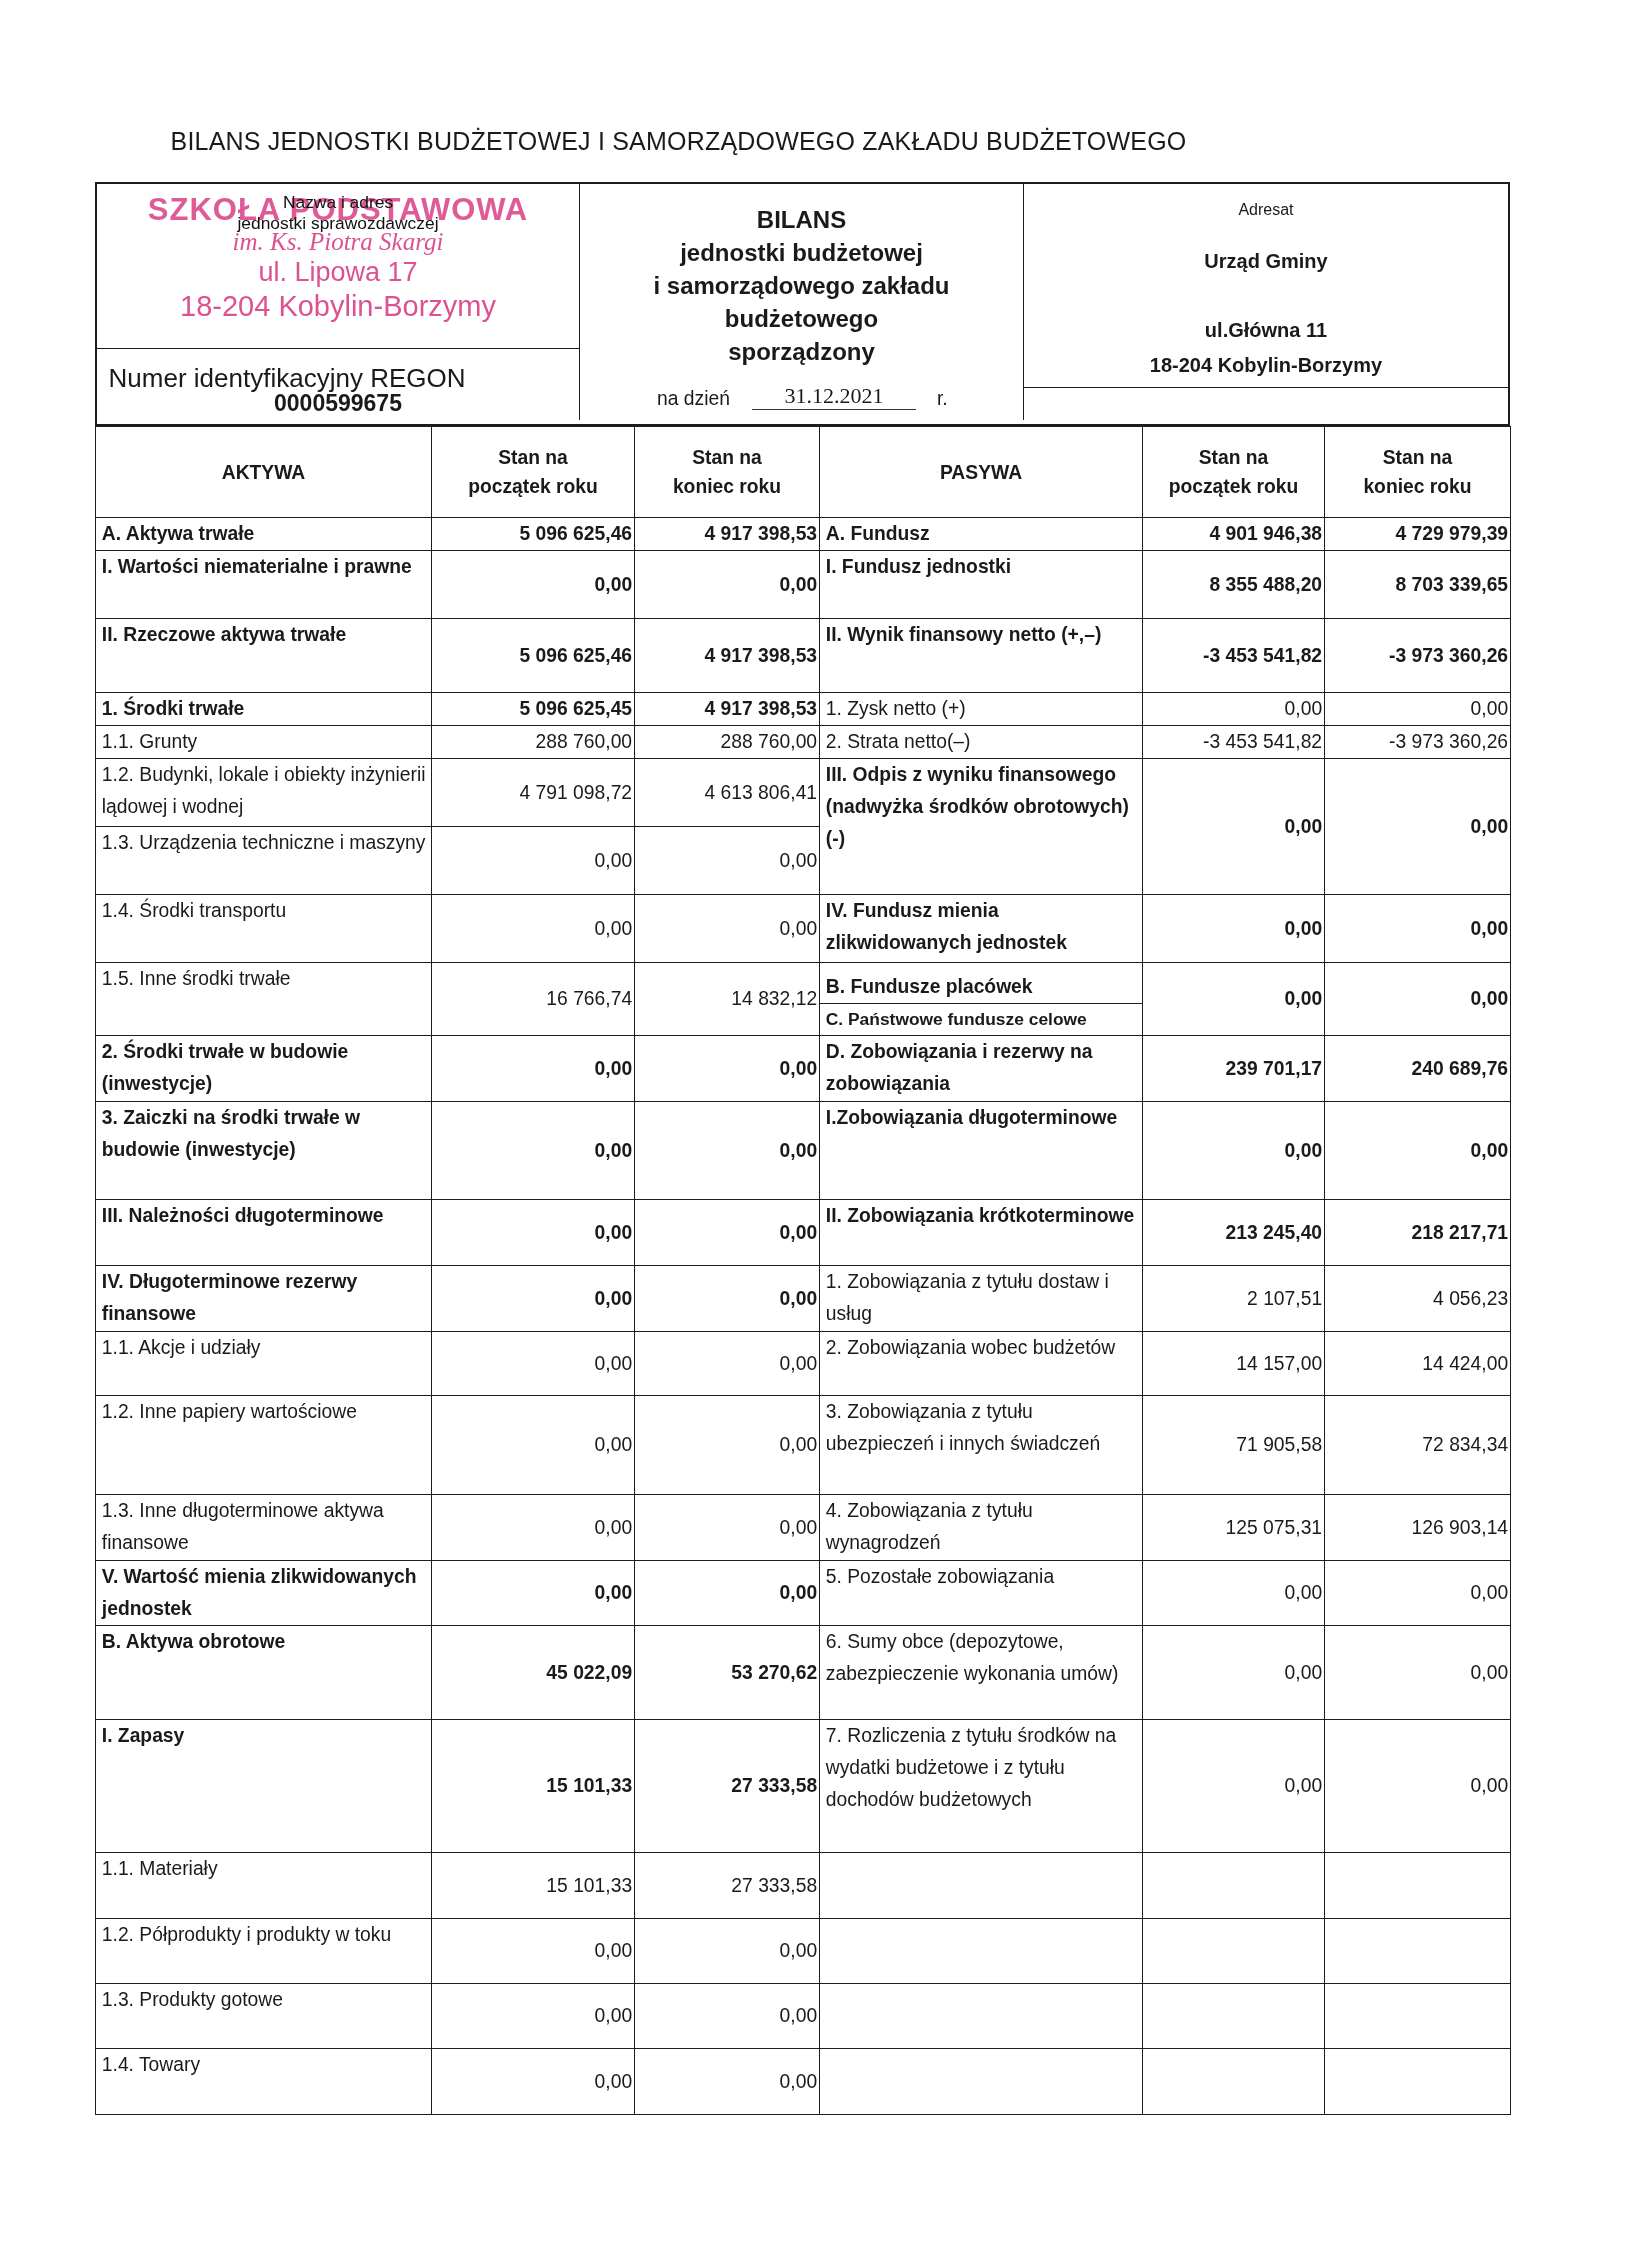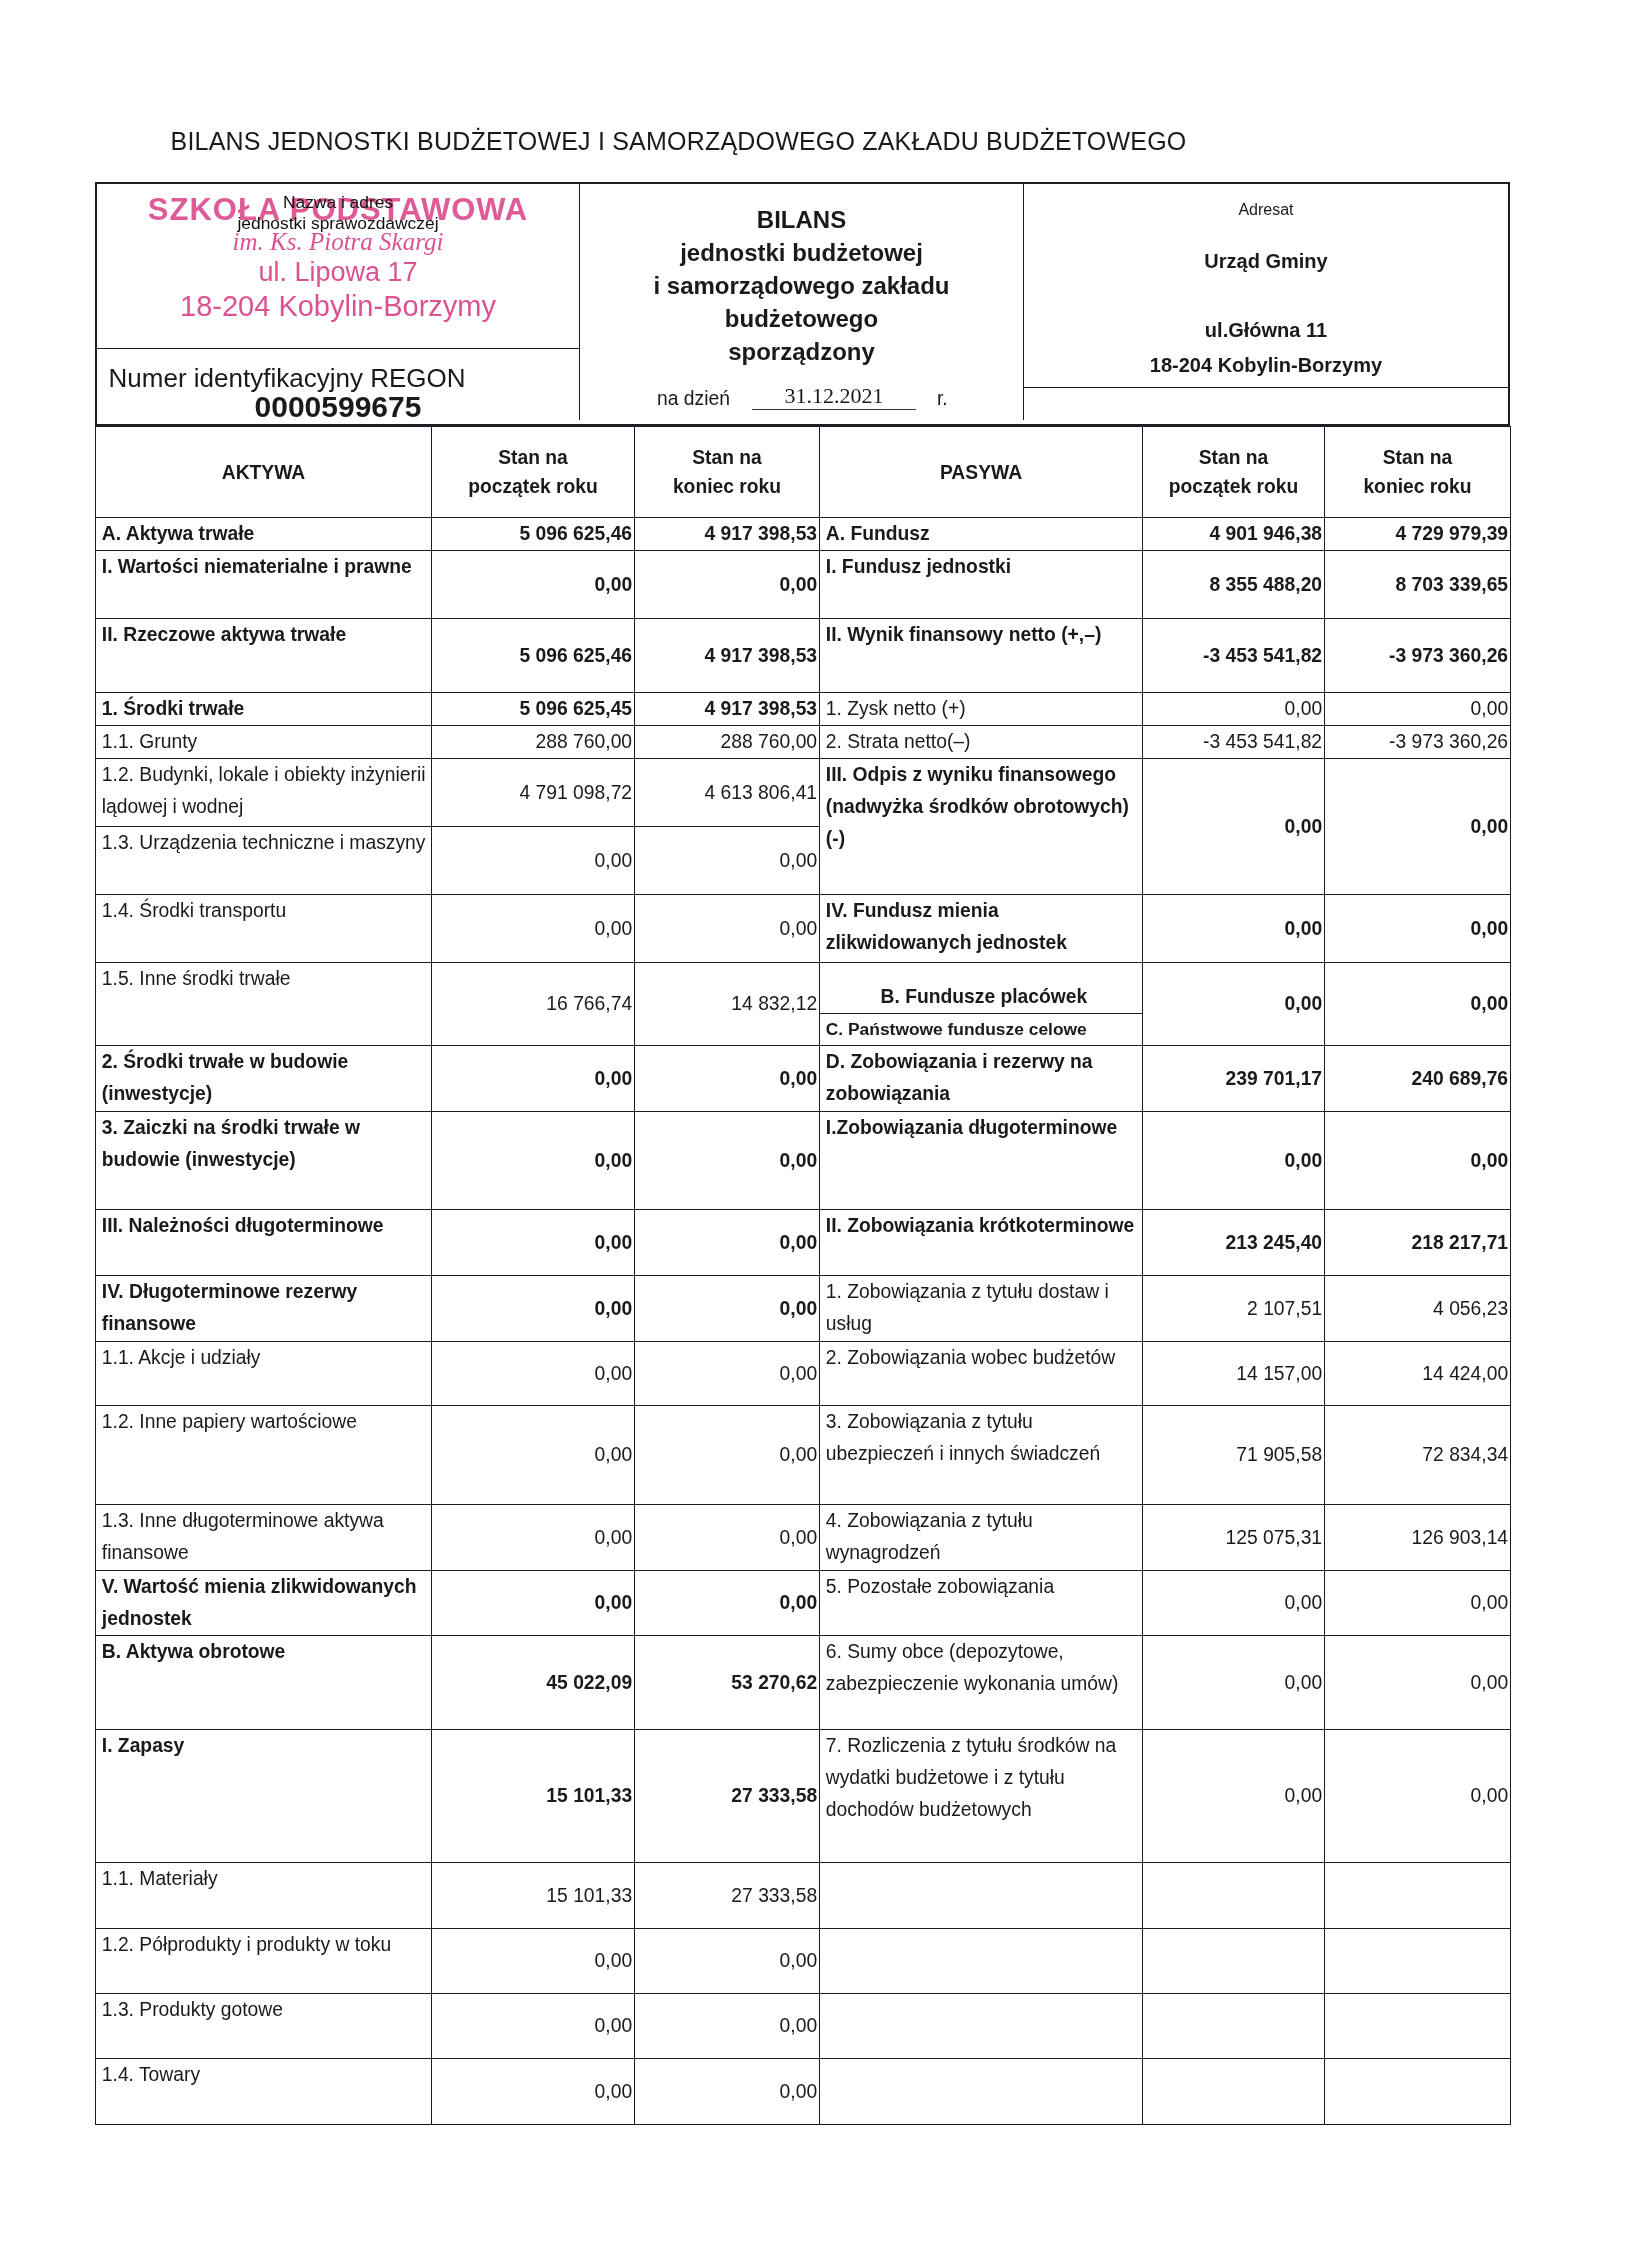--- a/index.html
+++ b/index.html
@@ -13,39 +13,39 @@
   .c1-top { position:absolute; left:0; right:0; top:0; height:164px; border-bottom:1.9px solid #1b1d24; }
   .c1-bot { position:absolute; left:0; right:0; top:164px; bottom:0; }
   .stamp { position:absolute; left:0; right:0; top:7.7px; text-align:center; color:#d6337e; }
   .stamp .s1 { font-size:31px; font-weight:bold; letter-spacing:1px; line-height:35px; opacity:0.8; }
   .stamp .s2 { font-family:"Liberation Serif", serif; font-style:italic; font-size:25px; line-height:29px; opacity:0.85; }
   .stamp .s3 { font-size:27px; line-height:33px; opacity:0.85; }
   .stamp .s4 { font-size:29px; line-height:35px; opacity:0.85; }
   .nazwa { position:absolute; left:0; right:0; top:7.7px; text-align:center; font-size:17.4px; line-height:21px; color:#111; }
   .nazwa span { display:block; }
   .regon-label { position:absolute; left:11.6px; top:15.4px; font-size:26px; }
-  .regon-val { position:absolute; left:0; right:0; top:42px; text-align:center; font-size:30px; font-weight:bold; }
+  .regon-val { position:absolute; left:0; right:0; top:42px; text-align:center; font-size:23px; font-weight:bold; }
   .bil-title { position:absolute; left:0; right:0; top:19.3px; text-align:center; font-size:24px; font-weight:bold; line-height:33px; }
   .bil-date { position:absolute; left:0; right:0; bottom:9.7px; font-size:19.3px; }
   .bil-date .lbl { position:absolute; left:77px; bottom:0; }
   .bil-date .val { position:absolute; left:172px; bottom:0; width:164px; text-align:center; font-family:"Liberation Serif", serif; font-size:22px; border-bottom:1.4px solid #333; }
   .bil-date .r { position:absolute; left:357px; bottom:0; }
   .c3-top { position:absolute; left:0; right:0; top:0; height:203px; border-bottom:1.9px solid #1b1d24; text-align:center; }
   .adr-label { position:absolute; left:0; right:0; top:17.4px; font-size:16px; }
   .adr-name { position:absolute; left:0; right:0; top:66px; font-size:20px; font-weight:bold; }
   .adr-street { position:absolute; left:0; right:0; top:135px; font-size:20px; font-weight:bold; }
   .adr-city { position:absolute; left:0; right:0; top:170px; font-size:20px; font-weight:bold; }
 
   table.bal { position:absolute; left:95px; top:426px; width:1415px; border-collapse:collapse; table-layout:fixed; }
   table.bal td, table.bal th { border:1.9px solid #1b1d24; padding:0 3.9px; font-size:19.3px; vertical-align:middle; overflow:hidden; }
   table.bal th { font-weight:bold; text-align:center; line-height:29px; }
   table.bal td.lbl { vertical-align:top; text-align:left; line-height:32px; padding-left:5.8px; padding-top:0; }
   table.bal td.num { text-align:right; padding-right:1.9px; }
   table.bal .b { font-weight:bold; }
-  .split-top { border-bottom:1.9px solid #1b1d24; margin:18px -3.9px 0 -5.8px; padding-left:5.8px; height:32px; line-height:32px;text-align:center; }
+  .split-top { border-bottom:1.9px solid #1b1d24; margin:8px -3.9px 0 -5.8px; padding-left:5.8px; height:32px; line-height:32px; }
   .split-bot { padding-top:0; font-size:17.4px; line-height:31px; }
 </style>
 </head>
 <body>
 
 <div class="doc-title">BILANS JEDNOSTKI BUDŻETOWEJ I SAMORZĄDOWEGO ZAKŁADU BUDŻETOWEGO</div>
 
 <div class="hdr">
   <div class="hdr-col hdr-c1">
     <div class="c1-top">

